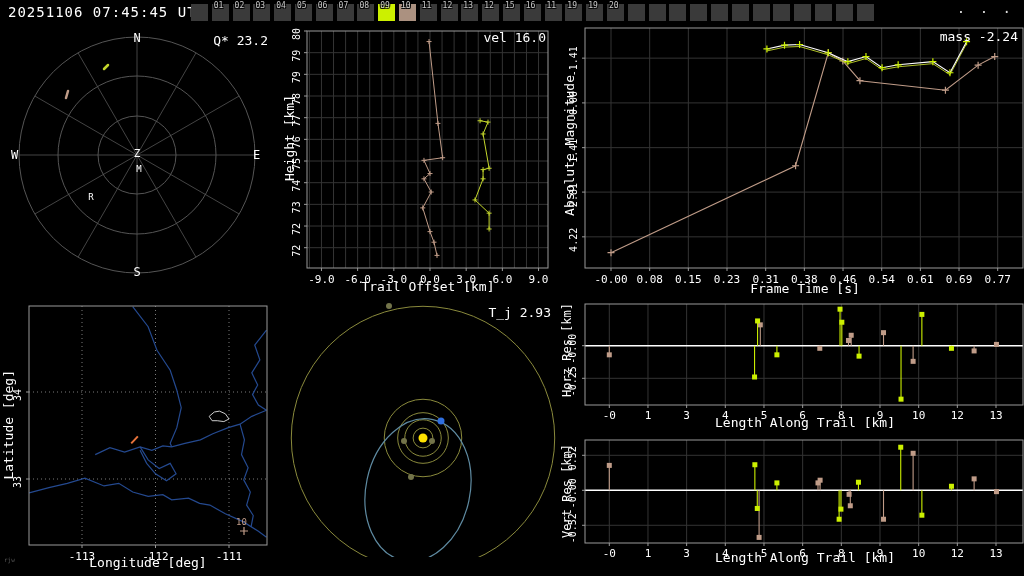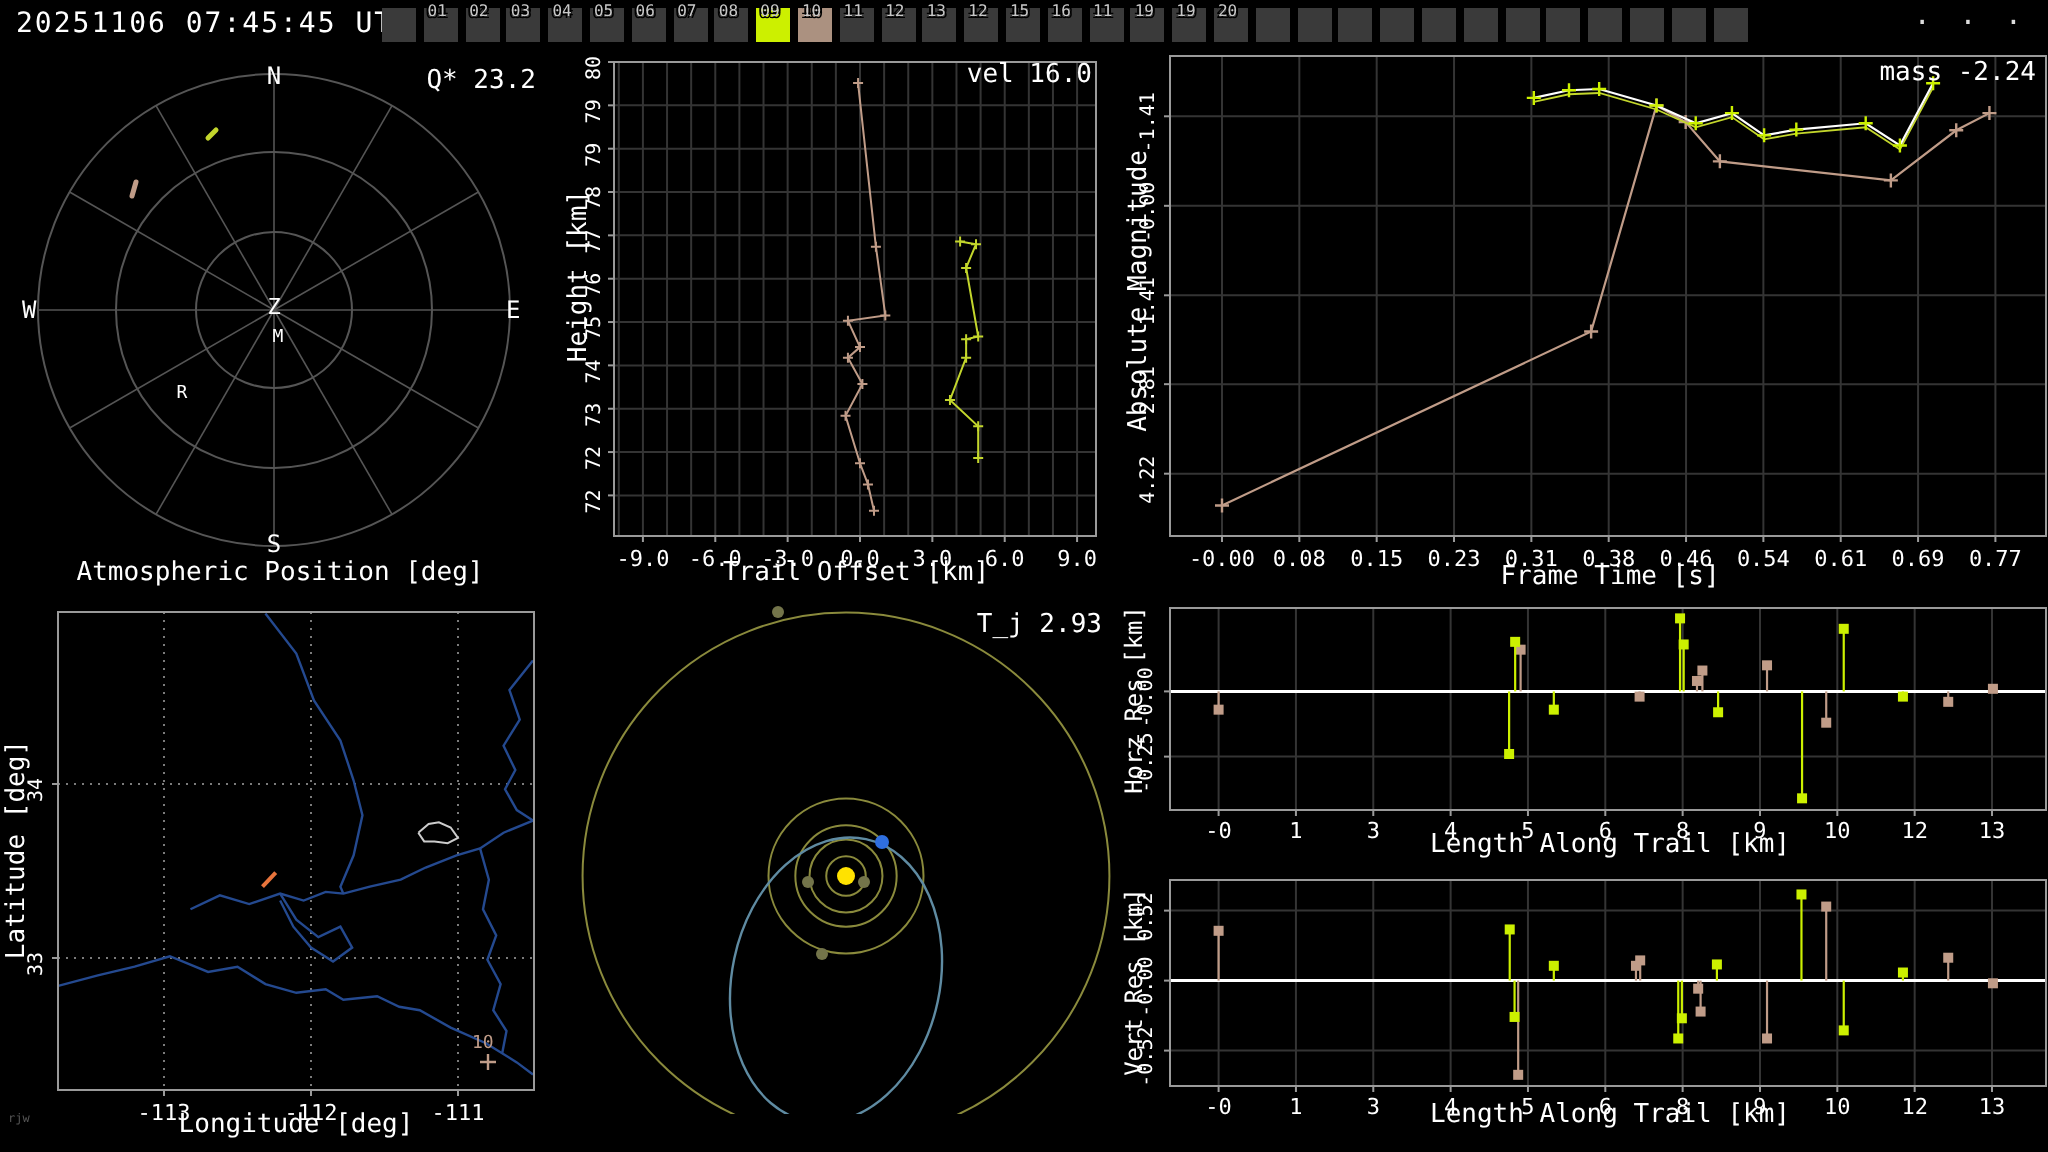--- a/index.html
+++ b/index.html
@@ -130,21 +130,20 @@
         <line x1="68" y1="66" x2="66" y2="73" stroke="#c09c88" stroke-width="2.5" stroke-linecap="round"></line>
       </svg>
     <div class="lbl cx" style="left:137px;top:6px;font-size:12px">N</div>
     <div class="lbl" style="left:253px;top:123px;font-size:12px">E</div>
     <div class="lbl cx" style="left:137px;top:240px;font-size:12px">S</div>
     <div class="lbl" style="left:11px;top:123px;font-size:12px">W</div>
     <div class="lbl cx" style="left:137px;top:122px;font-size:11px">Z</div>
     <div class="lbl cx" style="left:139px;top:139px;font-size:9px">M</div>
     <div class="lbl cx" style="left:91px;top:167px;font-size:9px">R</div>
     <div class="lbl" style="right:22px;top:8px">Q* 23.2</div>
-    <div class="lbl cx" style="left:140px;top:254px">Atmospheric Position [deg]</div>
   </div>
 
   <div class="panel" id="p-height" style="left:280px;top:25px;width:280px;height:270px">
     <svg id="svg-height" width="280" height="270">
         <g>
           <line x1="29.39999999999999" y1="6" x2="29.39999999999999" y2="243" stroke="#343434"></line>
           <line x1="41.459999999999994" y1="6" x2="41.459999999999994" y2="243" stroke="#343434"></line>
           <line x1="53.519999999999996" y1="6" x2="53.519999999999996" y2="243" stroke="#343434"></line>
           <line x1="65.58" y1="6" x2="65.58" y2="243" stroke="#343434"></line>
           <line x1="77.64" y1="6" x2="77.64" y2="243" stroke="#343434"></line>

